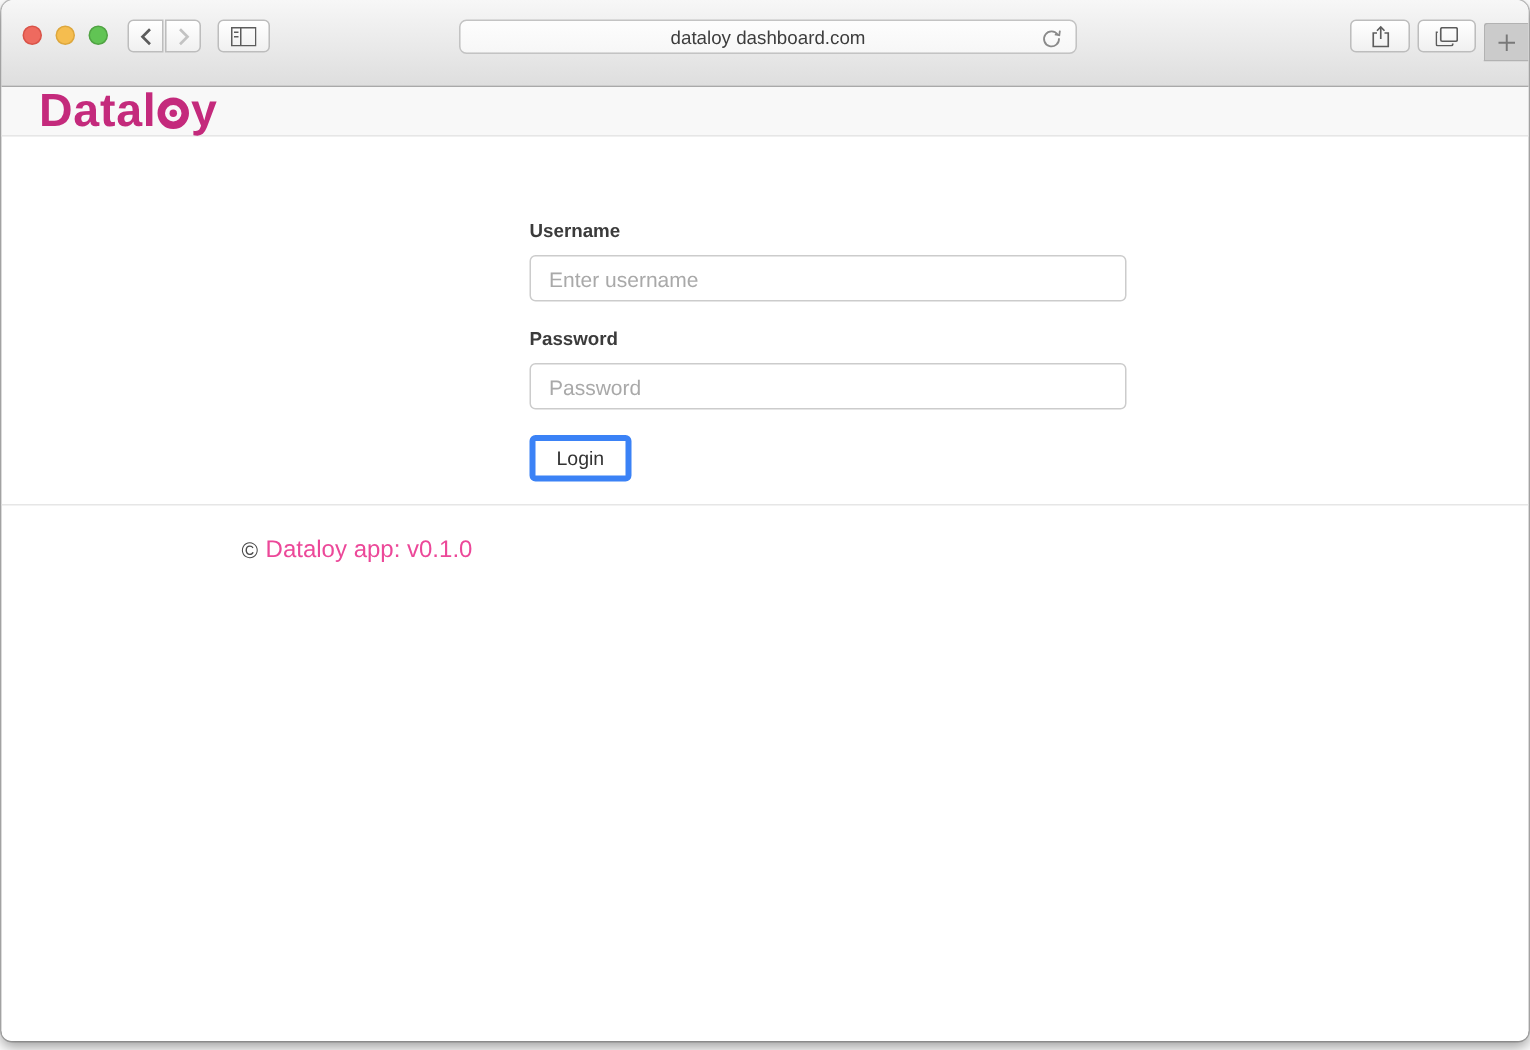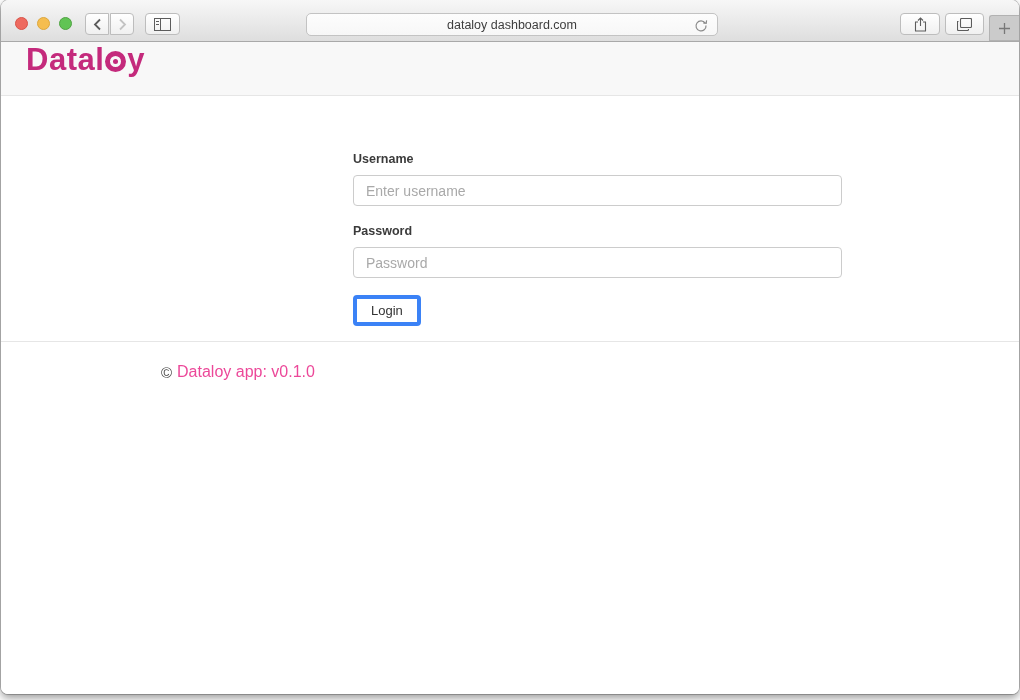--- a/index.html
+++ b/index.html
@@ -6,21 +6,21 @@
   html, body { width: 1020px; height: 700px; font-family: "Liberation Sans", sans-serif; background: #fdfdfd; }
 
   .window {
     position: absolute; left: 1px; top: 0; width: 1018px; height: 694px;
     border-radius: 8px 8px 7px 7px; overflow: hidden; background: #ffffff;
     box-shadow: 0 0 0 1px rgba(0,0,0,0.22), 0 4px 9px rgba(0,0,0,0.38);
   }
 
   
   .toolbar {
-    position: relative; height: 42px;
+    position: relative; height: 58px;
     background: linear-gradient(#f7f7f7, #dedede);
     border-bottom: 1px solid #a9a9a9;
   }
   .traffic-lights { position: absolute; left: 14px; top: 17px; display: flex; gap: 9px; }
   .traffic-light { width: 13px; height: 13px; border-radius: 50%; }
   .tl-close    { background: #ee6a5f; border: 1px solid #d95348; }
   .tl-minimize { background: #f5bd4f; border: 1px solid #dda73d; }
   .tl-maximize { background: #61c454; border: 1px solid #50a343; }
 
   .tb-btn {
@@ -48,38 +48,38 @@
     position: absolute; right: 0; top: 15px; width: 30px; height: 26px;
     background: #cbcbcb; border: 1px solid #b2b2b2; border-right: none;
     border-radius: 3px 0 0 0;
     display: flex; align-items: center; justify-content: center;
   }
 
   
   .page { position: relative; height: 652px; background: #ffffff; }
 
   .site-header {
-    height: 54px; background: #f8f8f8; border-bottom: 1px solid #e6e6e6;
-    display: flex; align-items: flex-start; padding-left: 25px;
+    height: 33px; background: #f8f8f8; border-bottom: 1px solid #e6e6e6;
+    display: flex; align-items: center; padding-left: 25px;
   }
   .logo { font-size: 31px; font-weight: bold; color: #c42a7c; letter-spacing: 0.5px; display: flex; align-items: center; }
   .logo-o {
     display: inline-block; width: 21px; height: 21px;
     border: 5px solid #c42a7c; border-radius: 50%;
     position: relative; margin: 3px 1px 0 1px;
   }
   .logo-o::after {
     content: ""; position: absolute; left: 3px; top: 3px;
     width: 5px; height: 5px; border-radius: 50%; background: #c42a7c;
   }
 
   .login-area { padding: 18px 0 0 352px; width: 841px; }
   .field-label { display: block; font-size: 12.5px; font-weight: bold; color: #3b3b3b; margin-bottom: 9px; margin-top: 38px; }
   .text-input {
-    display: block; width: 489px; height: 31px;
+    display: block; width: 398px; height: 31px;
     border: 1px solid #cccccc; border-radius: 4px;
     font-size: 14px; font-family: "Liberation Sans", sans-serif;
     color: #555555; padding: 0 12px; outline: none; background: #ffffff;
   }
   .text-input::placeholder { color: #a9a9a9; opacity: 1; }
   .field-gap { margin-top: 18px; }
   .login-btn {
     margin-top: 17px; height: 31px; padding: 0 14px;
     background: #ffffff; border: 4px solid #3b82f6; border-radius: 4px;
     font-size: 13px; color: #333333; font-family: "Liberation Sans", sans-serif; cursor: pointer;

